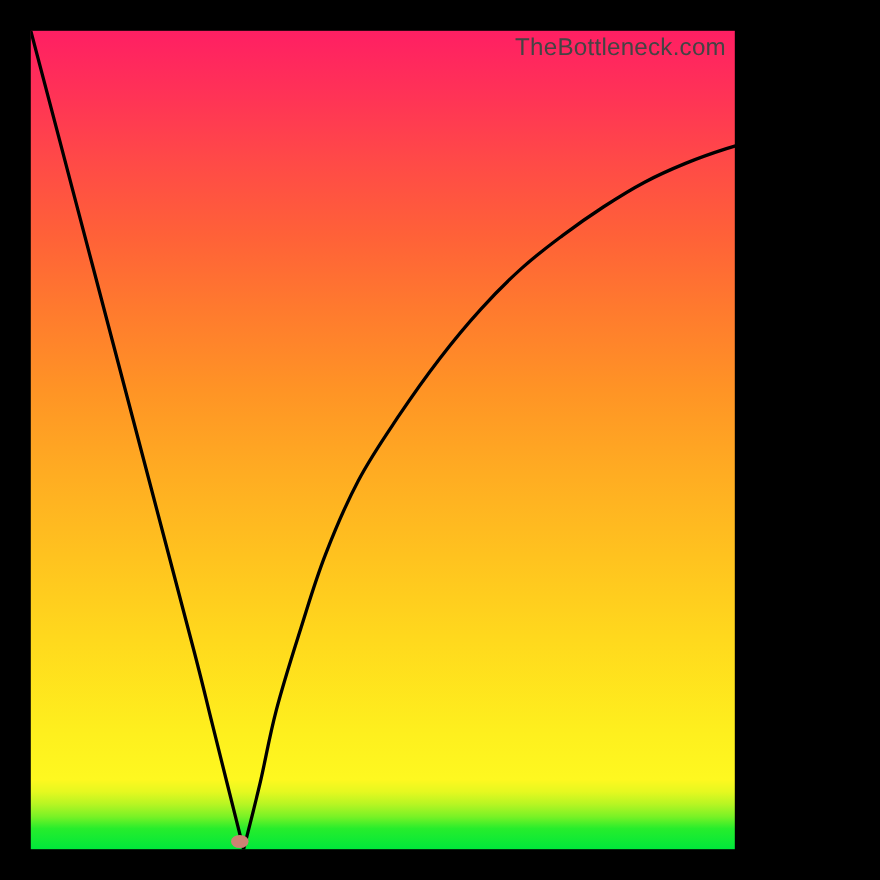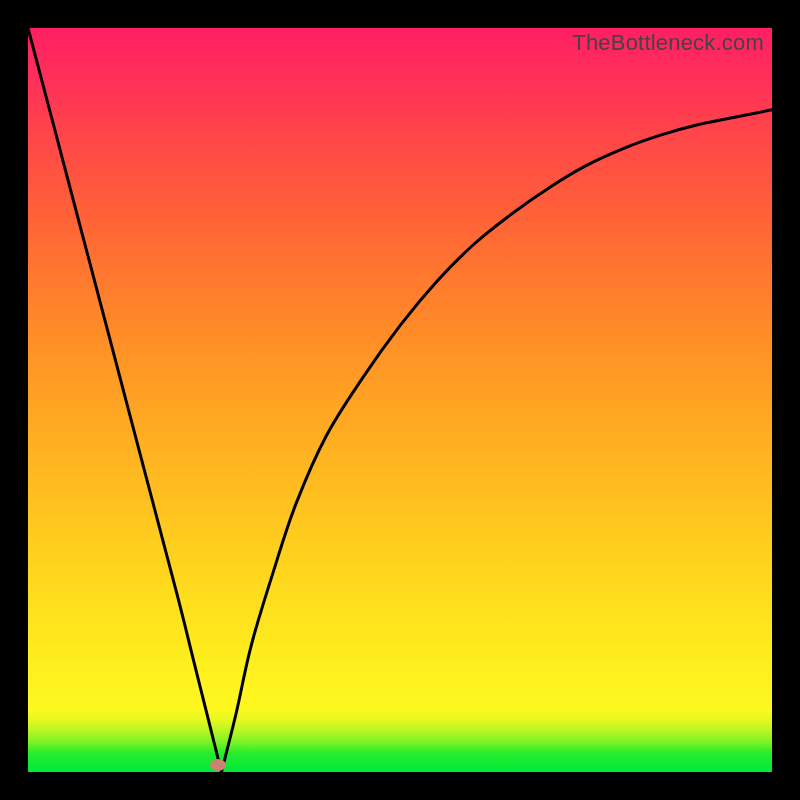--- a/index.html
+++ b/index.html
@@ -16,21 +16,21 @@
     top: 0;
     left: 0;
     width: 800px;
     height: 800px;
     background: #000;
   }
   .plot-area {
     position: absolute;
     left: 28px;
     top: 28px;
-    width: 744px;
+    width: 640px;
     height: 744px;
     
     background: linear-gradient(to top,
       #00e83b 0%,
       #26ed2c 2.5%,
       #7af226 4%,
       #b7f523 5.5%,
       #e5f820 7%,
       #fef820 8.5%,
       #fef01e 14%,

